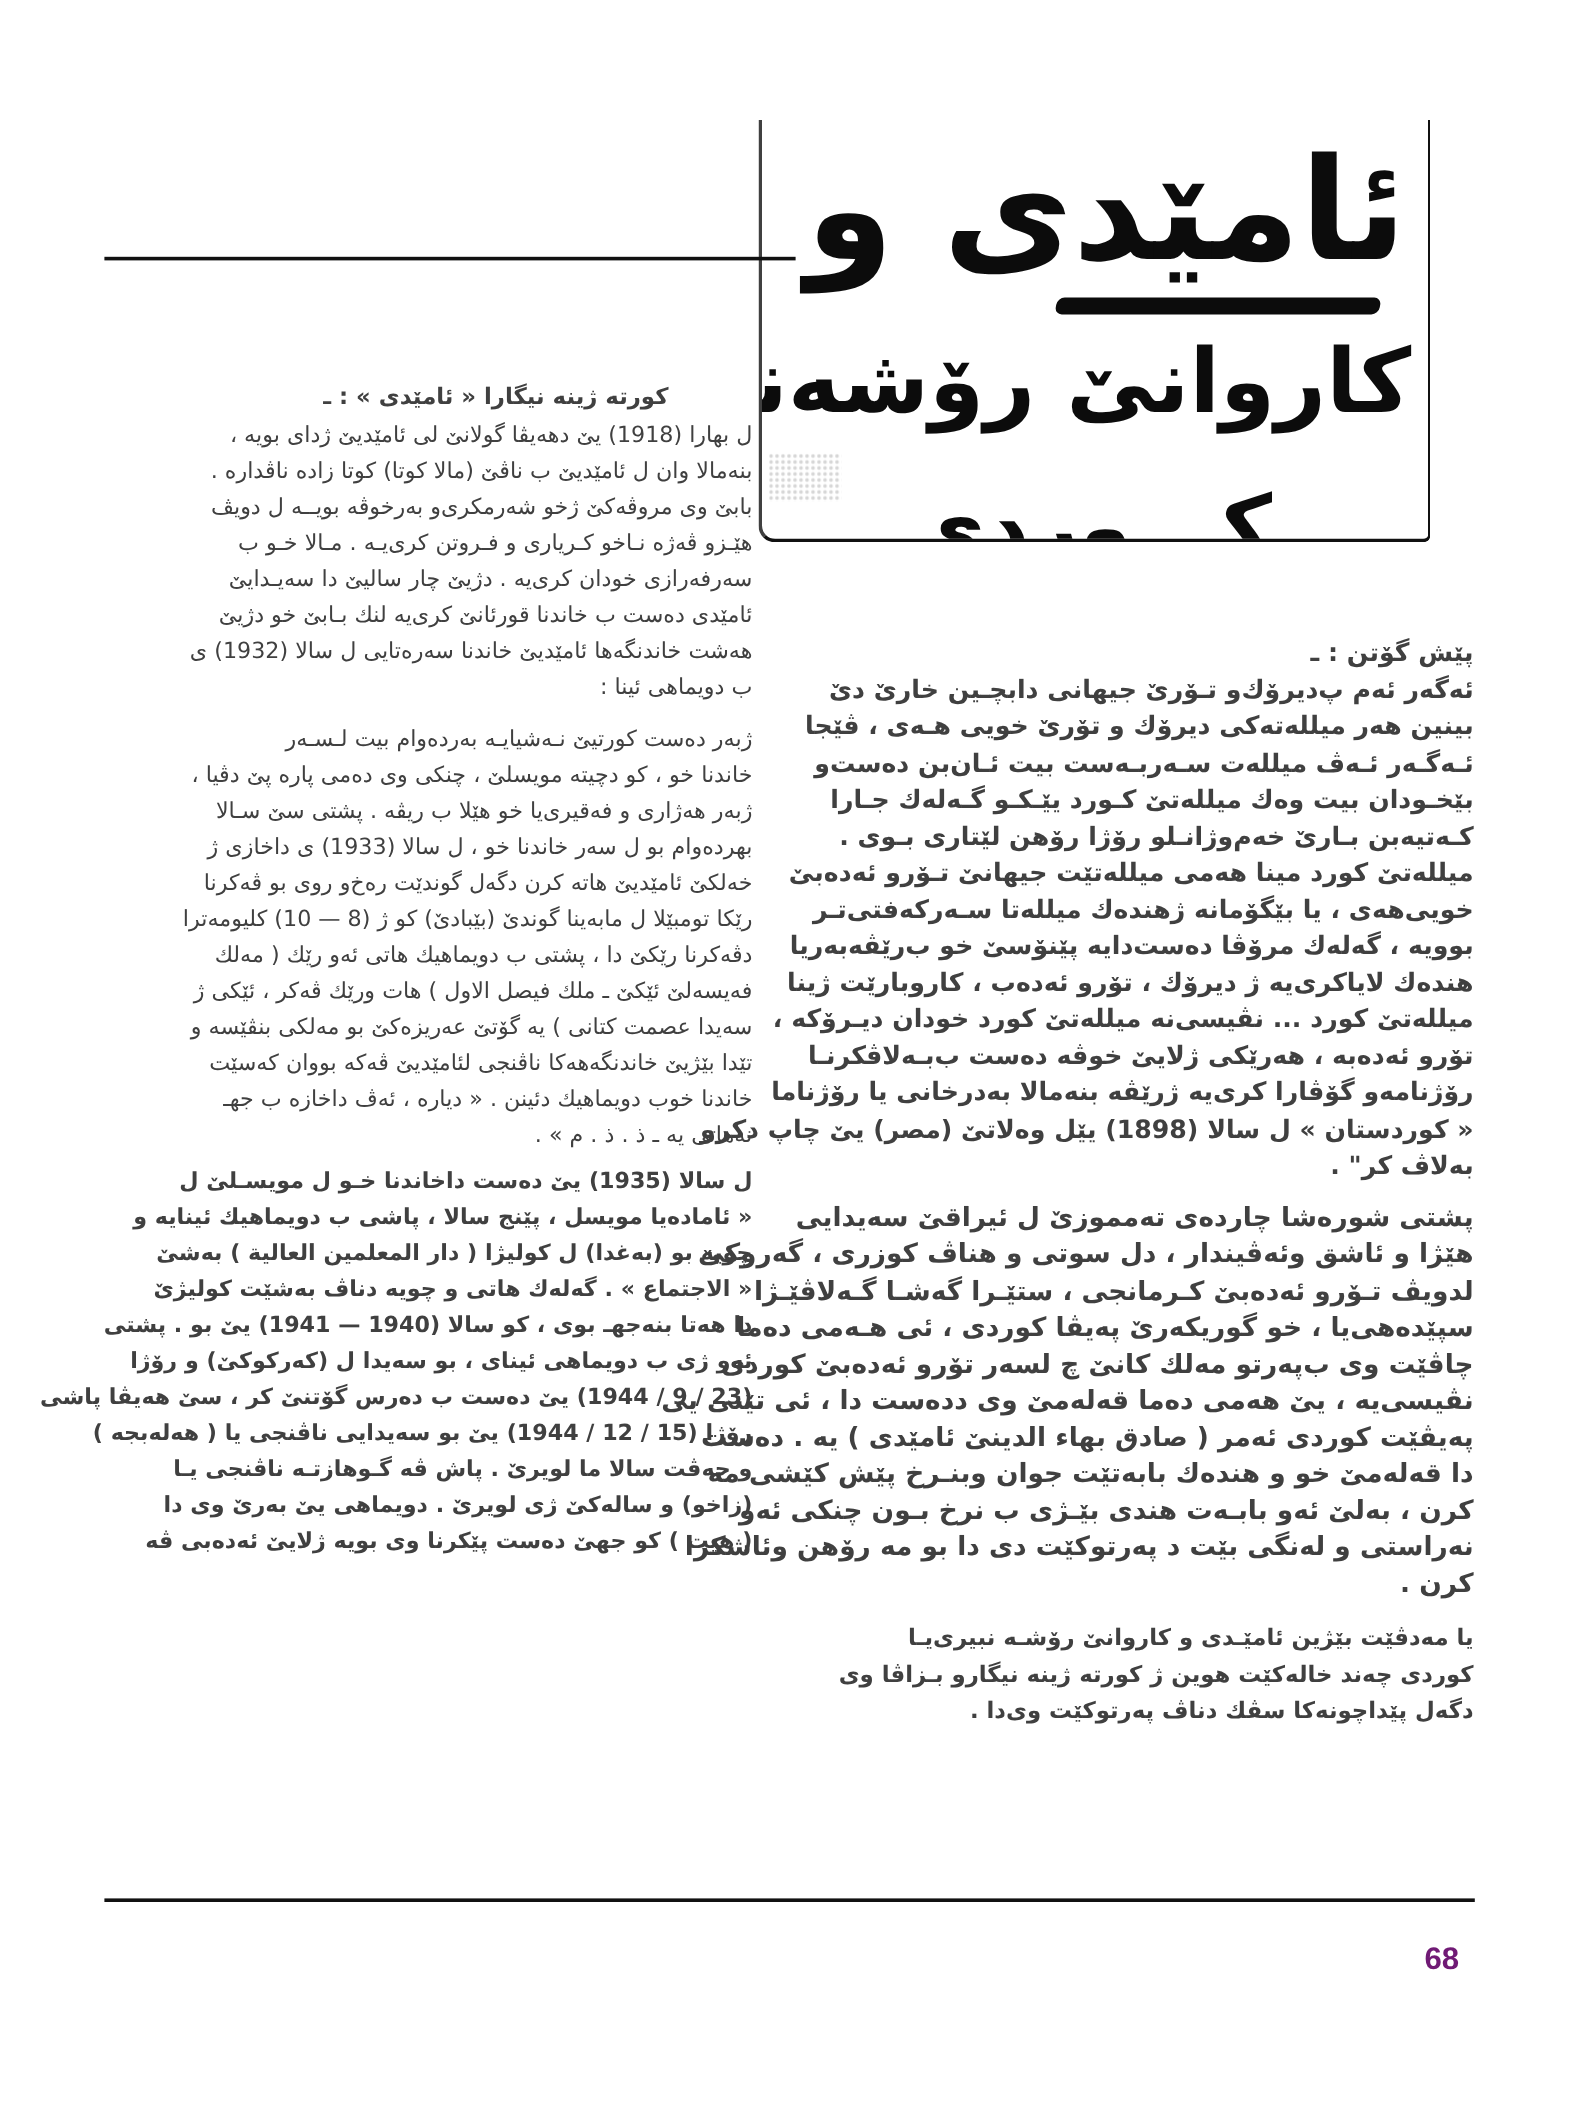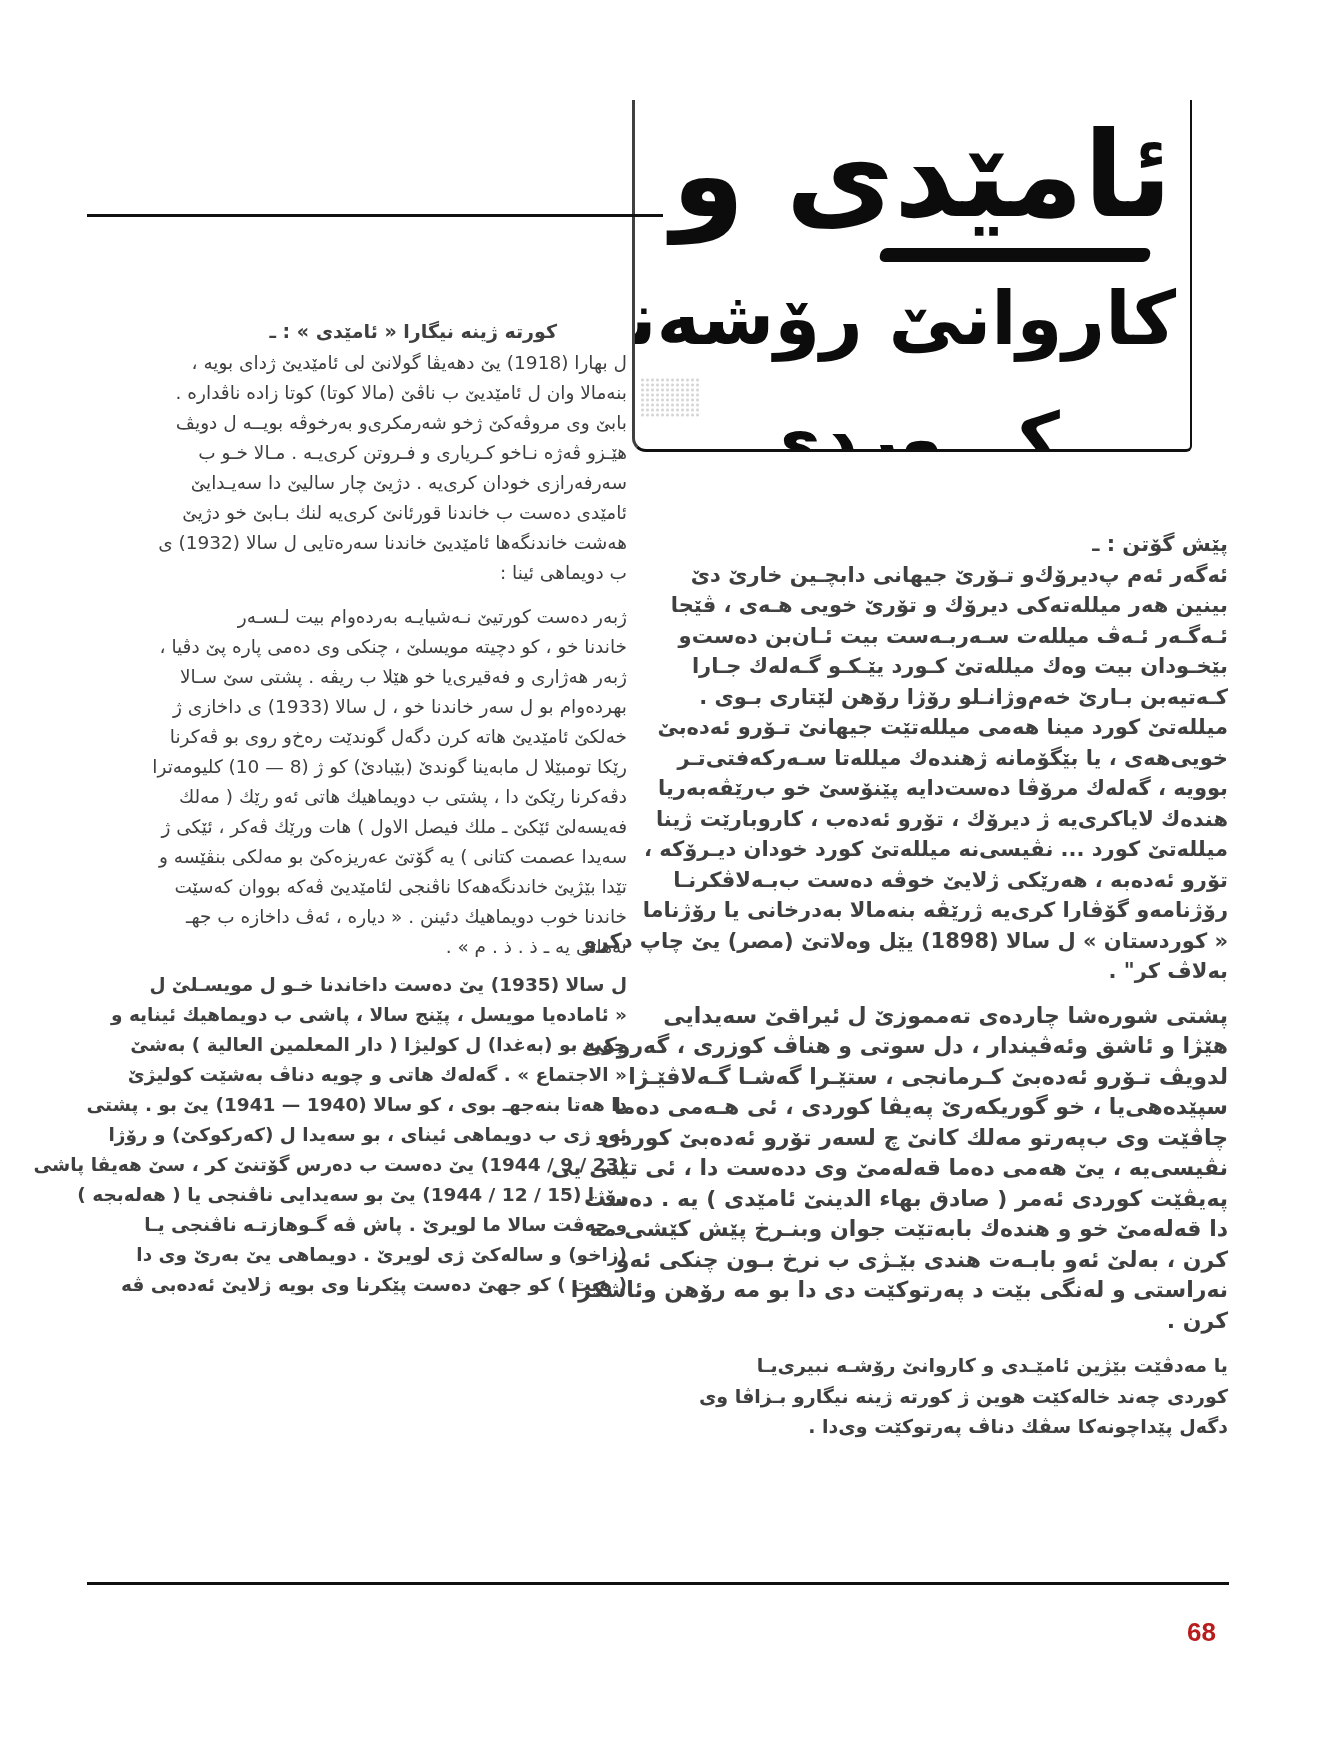--- a/index.html
+++ b/index.html
@@ -60,21 +60,21 @@
   .gap { height: 14px; }
   .gap-sm { height: 8px; }
 
   .box-heading {
     font-size: 19px; font-weight: bold; text-align: right; padding-right: 70px; margin-bottom: 2px;
   }
   .section-heading { font-size: 21px; font-weight: bold; }
 
   .page-number {
     position: absolute; left: 1187px; top: 1617px;
-    font-family: "Liberation Sans", sans-serif; font-weight: bold; font-size: 26px; color: #b91c1c;
+    font-family: "Liberation Sans", sans-serif; font-weight: bold; font-size: 26px; color: #701a75;
   }
 </style>
 </head>
 <body>
 
 <div class="page">
 
   <div class="title-box">
     <div class="title-main">ئامێدی و</div>
     <div class="title-underline"></div>

